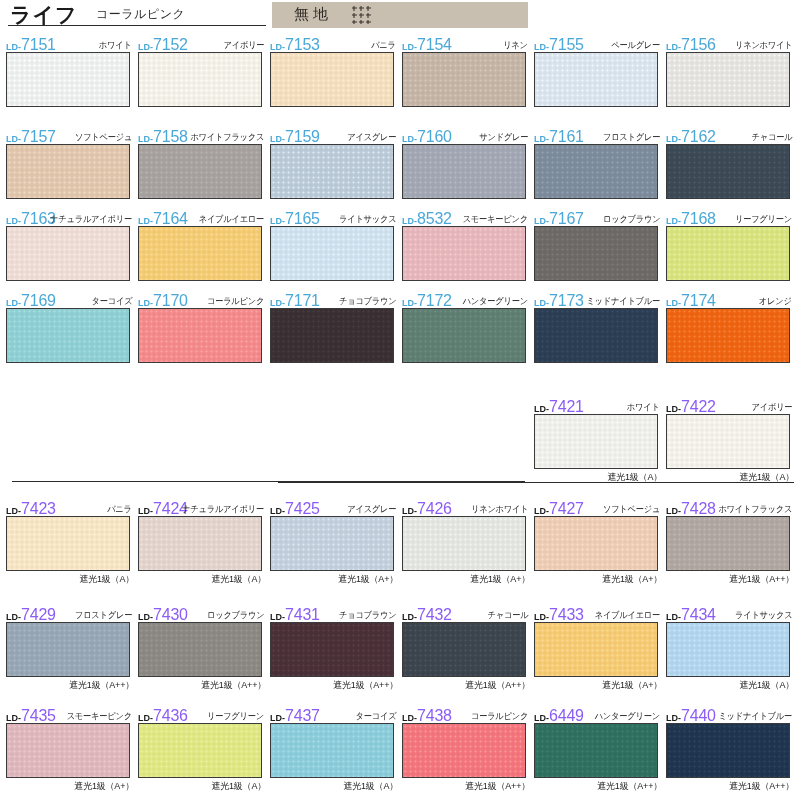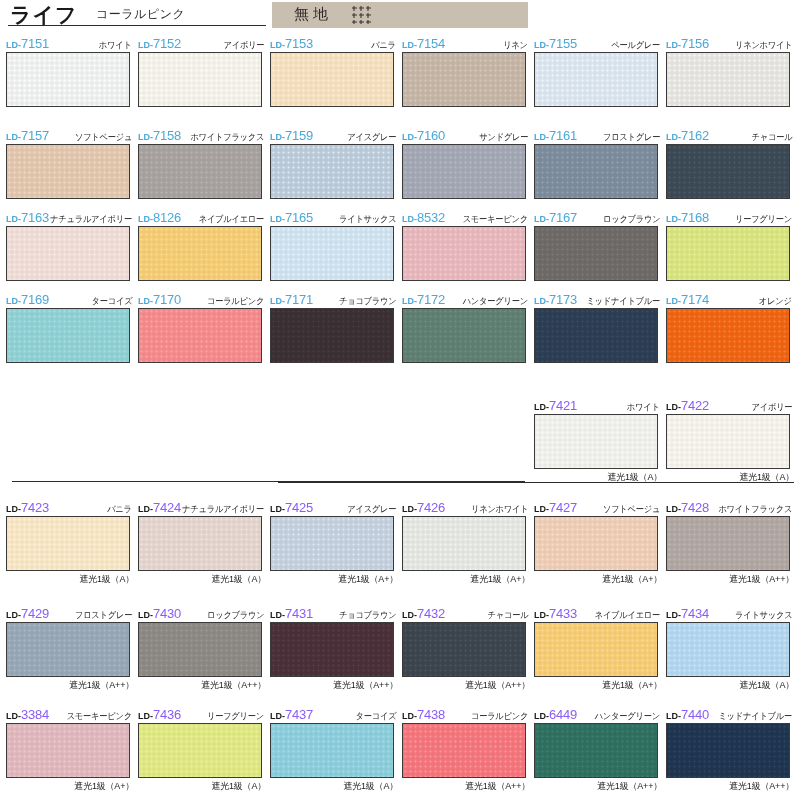--- a/index.html
+++ b/index.html
@@ -36,21 +36,21 @@
     font-size:15px;letter-spacing:4px;color:#2f2b26;font-weight:normal;
   }
   .muji-icon{position:absolute;left:78px;top:3px;width:22px;height:20px;}
 
   
   .cell{position:absolute;width:132px;}
   .cell .code{
     position:absolute;left:0;top:0;white-space:nowrap;
     font-size:9px;color:#4aa8d8;font-weight:bold;letter-spacing:0;
   }
-  .cell .code b{font-size:13px;font-weight:normal;letter-spacing:-.2px;}
+  .cell .code b{font-size:16px;font-weight:normal;letter-spacing:-.2px;}
   .cell.dark .code{color:#1b1b1b;}
   .cell.dark .code b{color:#8b5cf6;}
   .cell .cname{
     position:absolute;right:6px;top:3px;white-space:nowrap;
     font-size:9px;color:#222;letter-spacing:-.3px;transform:scaleX(.92);
     transform-origin:right center;
   }
   .cell .chip{
     position:absolute;left:0;top:16px;width:124px;height:55px;
     border:1px solid #3a3a3a;box-sizing:border-box;
@@ -165,21 +165,21 @@
         <div class="code"><span>LD-</span><b>7162</b></div>
         <div class="cname">チャコール</div>
         <div class="chip" style="background-image: radial-gradient(circle, rgb(74, 90, 102) 0.9px, rgba(0, 0, 0, 0) 1.1px), radial-gradient(circle, rgba(0, 0, 0, 0.055) 0.9px, rgba(0, 0, 0, 0) 1.1px), linear-gradient(rgb(60, 74, 85), rgb(60, 74, 85));"></div>
       </div>
       <div class="cell" style="left: 6px; top: 210px;">
         <div class="code"><span>LD-</span><b>7163</b></div>
         <div class="cname">ナチュラルアイボリー</div>
         <div class="chip" style="background-image: radial-gradient(circle, rgb(248, 235, 230) 0.9px, rgba(0, 0, 0, 0) 1.1px), radial-gradient(circle, rgba(0, 0, 0, 0.055) 0.9px, rgba(0, 0, 0, 0) 1.1px), linear-gradient(rgb(239, 220, 214), rgb(239, 220, 214));"></div>
       </div>
       <div class="cell" style="left: 138px; top: 210px;">
-        <div class="code"><span>LD-</span><b>8126</b></div>
+        <div class="code"><span>LD-</span><b>7164</b></div>
         <div class="cname">ネイブルイエロー</div>
         <div class="chip" style="background-image: radial-gradient(circle, rgb(250, 220, 150) 0.9px, rgba(0, 0, 0, 0) 1.1px), radial-gradient(circle, rgba(0, 0, 0, 0.055) 0.9px, rgba(0, 0, 0, 0) 1.1px), linear-gradient(rgb(245, 204, 116), rgb(245, 204, 116));"></div>
       </div>
       <div class="cell" style="left: 270px; top: 210px;">
         <div class="code"><span>LD-</span><b>7165</b></div>
         <div class="cname">ライトサックス</div>
         <div class="chip" style="background-image: radial-gradient(circle, rgb(231, 242, 250) 0.9px, rgba(0, 0, 0, 0) 1.1px), radial-gradient(circle, rgba(0, 0, 0, 0.055) 0.9px, rgba(0, 0, 0, 0) 1.1px), linear-gradient(rgb(207, 226, 240), rgb(207, 226, 240));"></div>
       </div>
       <div class="cell" style="left: 402px; top: 210px;">
         <div class="code"><span>LD-</span><b>8532</b></div>
@@ -314,21 +314,21 @@
         <div class="chip" style="background-image: radial-gradient(circle, rgb(250, 219, 153) 0.9px, rgba(0, 0, 0, 0) 1.1px), radial-gradient(circle, rgba(0, 0, 0, 0.055) 0.9px, rgba(0, 0, 0, 0) 1.1px), linear-gradient(rgb(246, 203, 116), rgb(246, 203, 116));"></div>
         <div class="grade">遮光1級（A+）</div>
       </div>
       <div class="cell dark" style="left: 666px; top: 606px;">
         <div class="code"><span>LD-</span><b>7434</b></div>
         <div class="cname">ライトサックス</div>
         <div class="chip" style="background-image: radial-gradient(circle, rgb(205, 230, 246) 0.9px, rgba(0, 0, 0, 0) 1.1px), radial-gradient(circle, rgba(0, 0, 0, 0.055) 0.9px, rgba(0, 0, 0, 0) 1.1px), linear-gradient(rgb(178, 214, 239), rgb(178, 214, 239));"></div>
         <div class="grade">遮光1級（A）</div>
       </div>
       <div class="cell dark" style="left: 6px; top: 707px;">
-        <div class="code"><span>LD-</span><b>3384</b></div>
+        <div class="code"><span>LD-</span><b>7435</b></div>
         <div class="cname">スモーキーピンク</div>
         <div class="chip" style="background-image: radial-gradient(circle, rgb(235, 203, 208) 0.9px, rgba(0, 0, 0, 0) 1.1px), radial-gradient(circle, rgba(0, 0, 0, 0.055) 0.9px, rgba(0, 0, 0, 0) 1.1px), linear-gradient(rgb(223, 183, 188), rgb(223, 183, 188));"></div>
         <div class="grade">遮光1級（A+）</div>
       </div>
       <div class="cell dark" style="left: 138px; top: 707px;">
         <div class="code"><span>LD-</span><b>7436</b></div>
         <div class="cname">リーフグリーン</div>
         <div class="chip" style="background-image: radial-gradient(circle, rgb(234, 240, 164) 0.9px, rgba(0, 0, 0, 0) 1.1px), radial-gradient(circle, rgba(0, 0, 0, 0.055) 0.9px, rgba(0, 0, 0, 0) 1.1px), linear-gradient(rgb(223, 232, 130), rgb(223, 232, 130));"></div>
         <div class="grade">遮光1級（A）</div>
       </div>

